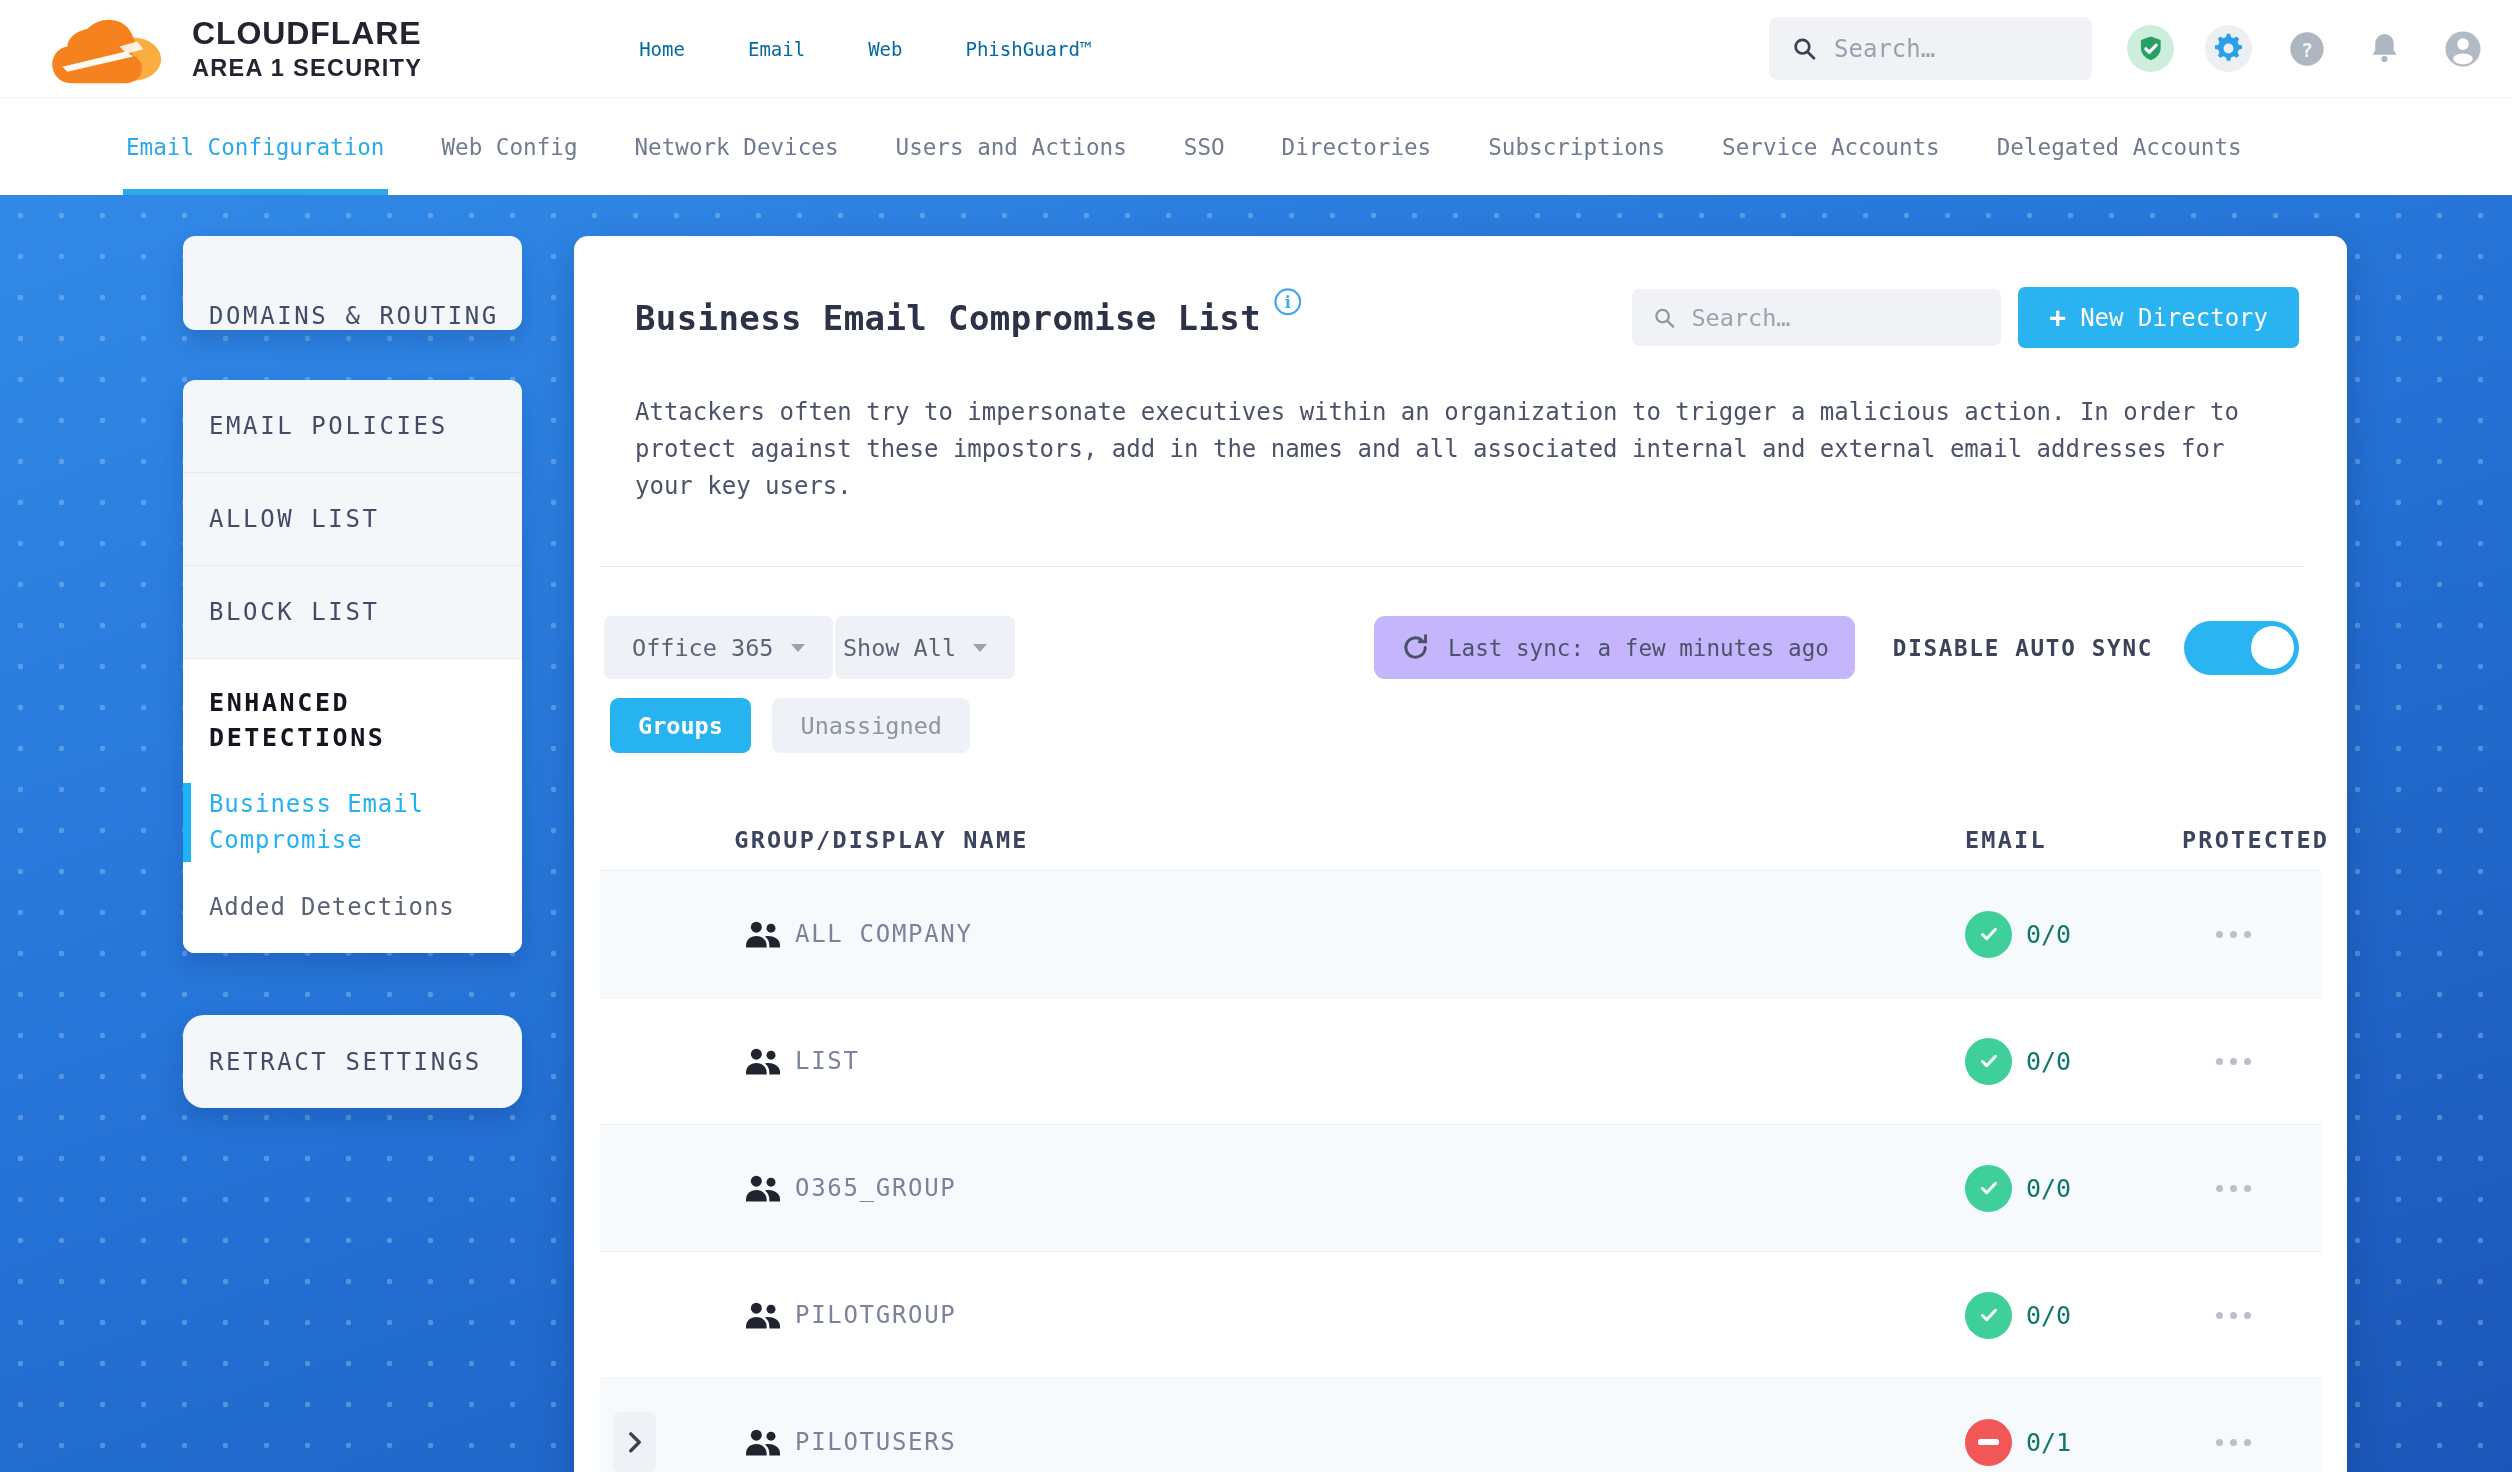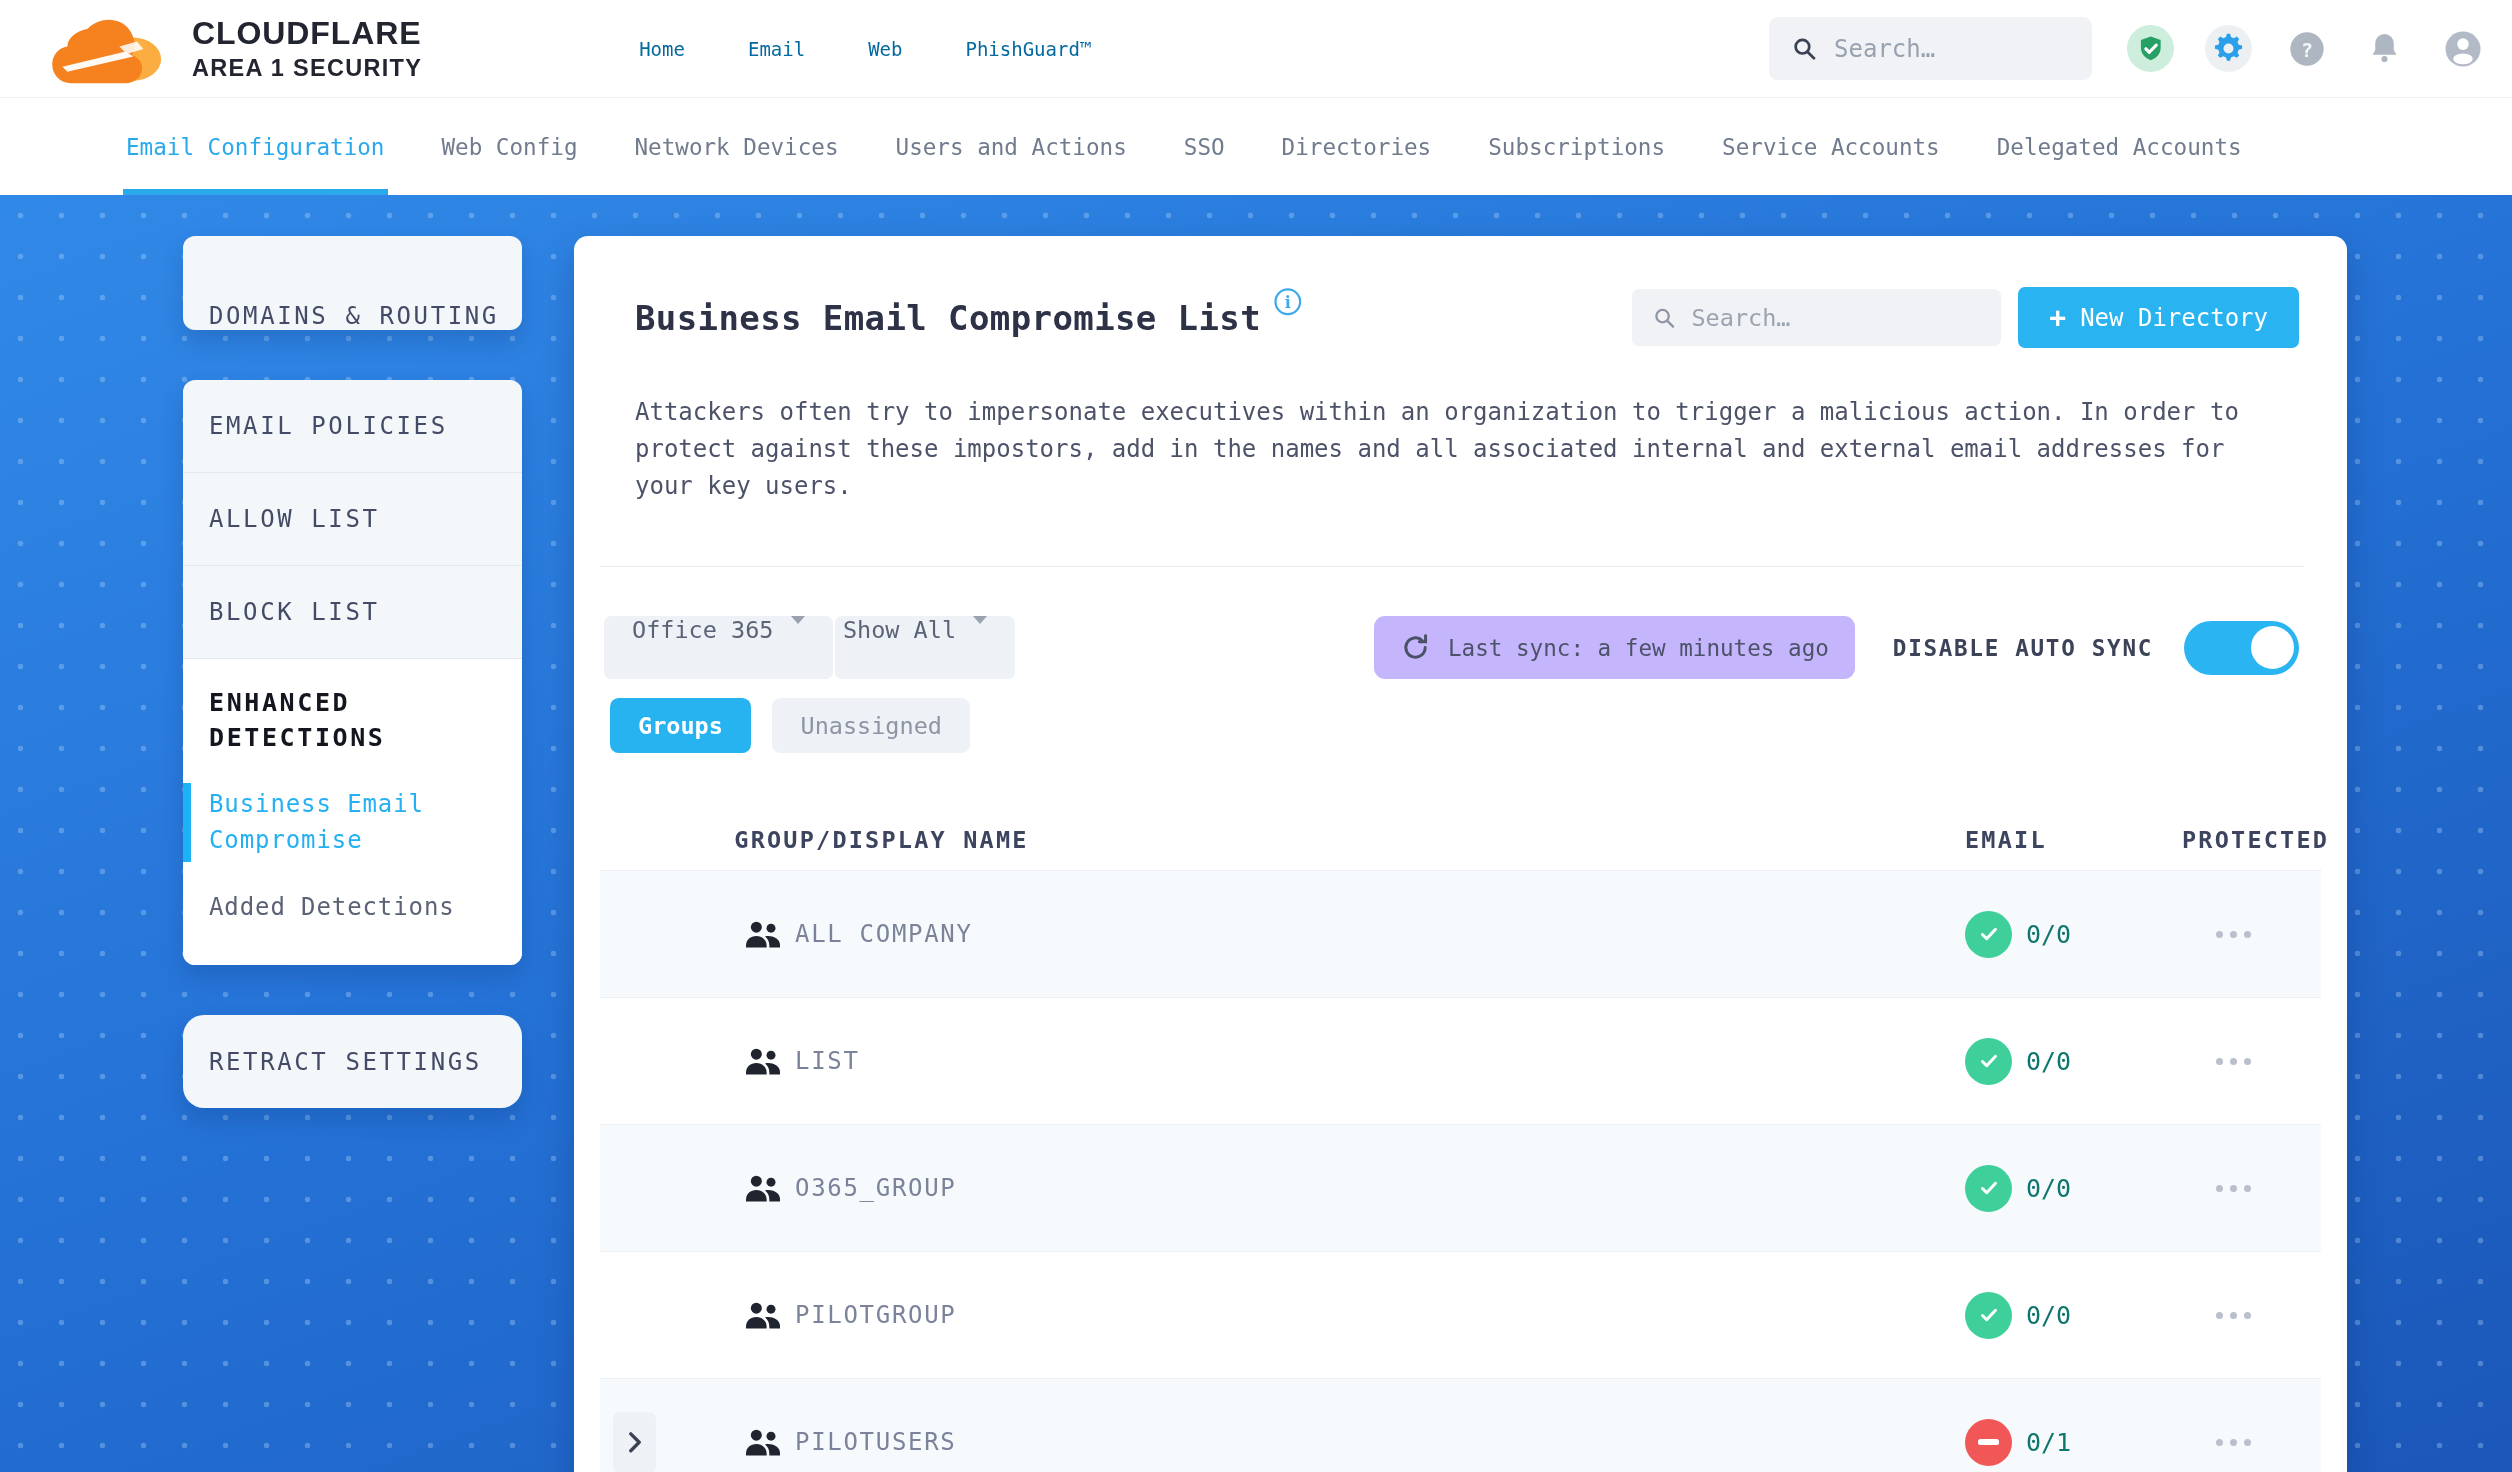--- a/index.html
+++ b/index.html
@@ -37,41 +37,41 @@
   }
 
   
   .sidebar { position:absolute; left:183px; top:0; width:339px; }
   .card { position:absolute; left:0; width:339px; background:#f3f7fa; border-radius:12px; box-shadow:0 12px 22.6px rgba(13,51,120,0.22); overflow:hidden; }
   .card.c1 { top:41px; height:94px; display:flex; align-items:flex-end; }
   .card.c2 { top:185px; }
   .card.c3 { top:820px; height:93px; display:flex; align-items:center;border-radius:21px; }
   .side-item { font-size:24px; letter-spacing:2.6px; color:#444b66; padding-left:26px; cursor:pointer; }
   .card.c2 .row-item { height:93px; display:flex; align-items:center; border-bottom:0.9px solid #e4e9ee; }
-  .active-section { background:#fff; padding:26px 0 40px; }
+  .active-section { background:#fff; padding:26px 0 28px; }
   .enhanced { font-weight:bold; color:#14161f; letter-spacing:2.6px; font-size:25px; line-height:35px; width:278px; padding-left:26px; cursor:pointer; }
   .sub-item { margin-top:31px; padding-left:26px; font-size:24px; letter-spacing:0.9px; color:#5b6275; cursor:pointer; position:relative; line-height:36px; }
   .sub-item.active { color:#24b0f2; width:278px; }
   .sub-item .bar { position:absolute; left:0; top:-3.5px; bottom:-3.5px; width:7.8px; background:#1db1f5; }
 
   
   .panel { position:absolute; left:574px; top:41px; width:1773px; height:1356px; background:#fff; border-radius:14px; box-shadow:0 15.6px 35px rgba(10,40,100,0.28); }
   .titlebar { display:flex; align-items:center; padding:50px 48px 0 61px; height:113px; }
   .page-title { font-size:34px; font-weight:bold; color:#2e3247; letter-spacing:0.4px; }
   .info { margin-left:12px; position:relative; top:-14px; cursor:pointer; }
   .title-right { margin-left:auto; display:flex; align-items:center; gap:17.4px; }
   .psearch { width:369px; height:57px; background:#f0f2f5; border-radius:7px; display:flex; align-items:center; padding:0 21px; gap:15.6px; }
   .psearch input { border:none; outline:none; background:transparent; font:inherit; font-size:23.5px; color:#5a6373; width:100%; }
   .psearch input::placeholder { color:#9aa3af; }
   .btn-new { height:61px; padding:0 31px; background:#29b3f1; border:none; border-radius:7px; color:#fff; font:inherit; font-size:24px; display:flex; align-items:center; gap:14px; cursor:pointer; }
   .btn-new .plus { font-size:28px; font-weight:bold; }
   .desc { margin:45px 61px 0; width:1652px; font-size:24px; line-height:37px; color:#4c5268; }
   .divider { margin:61px 43px 0 26px; border-top:0.9px solid #e7ebf0; }
   .filters { margin:49px 48px 0 30px; height:63px; display:flex; align-items:center; }
-  .chip { height:63px; background:#eef1f5; border-radius:7px; display:flex; align-items:flex-start; padding:0 28px; gap:17.4px; font-size:23.5px; color:#5b6378; cursor:pointer; }
+  .chip { height:63px; background:#eef1f5; border-radius:7px; display:flex; align-items:center; padding:0 28px; gap:17.4px; font-size:23.5px; color:#5b6378; cursor:pointer; }
   .chip + .chip { margin-left:2px;padding-left:8px; }
   .caret { width:0; height:0; border-left:7px solid transparent; border-right:7px solid transparent; border-top:8.7px solid #9aa2b0; }
   .sync-group { margin-left:auto; display:flex; align-items:center; }
   .sync-btn { height:63px; background:#c4b5fd; border-radius:11px; display:flex; align-items:center; padding:0 26px; gap:17.4px; font-size:22.6px; color:#4c5368; cursor:pointer; }
   .autosync-label { margin-left:38px; font-size:22.6px; font-weight:bold; letter-spacing:1.7px; color:#3c4358; }
   .toggle { margin-left:31px; width:115px; height:54px; border-radius:27px; background:#2ab4f2; position:relative; cursor:pointer; }
   .toggle .knob { position:absolute; right:5.2px; top:5.2px; width:43px; height:43px; border-radius:50%; background:#fff; }
   .segments { margin:19px 0 0 30px; display:flex; gap:15.6px; }
   .seg { height:55px; border-radius:8.7px; display:flex; align-items:center; padding:0 28px; font-size:23.5px; cursor:pointer;margin-left:6px; }
   .seg.active { background:#27b2f0; color:#fff; font-weight:bold; }

